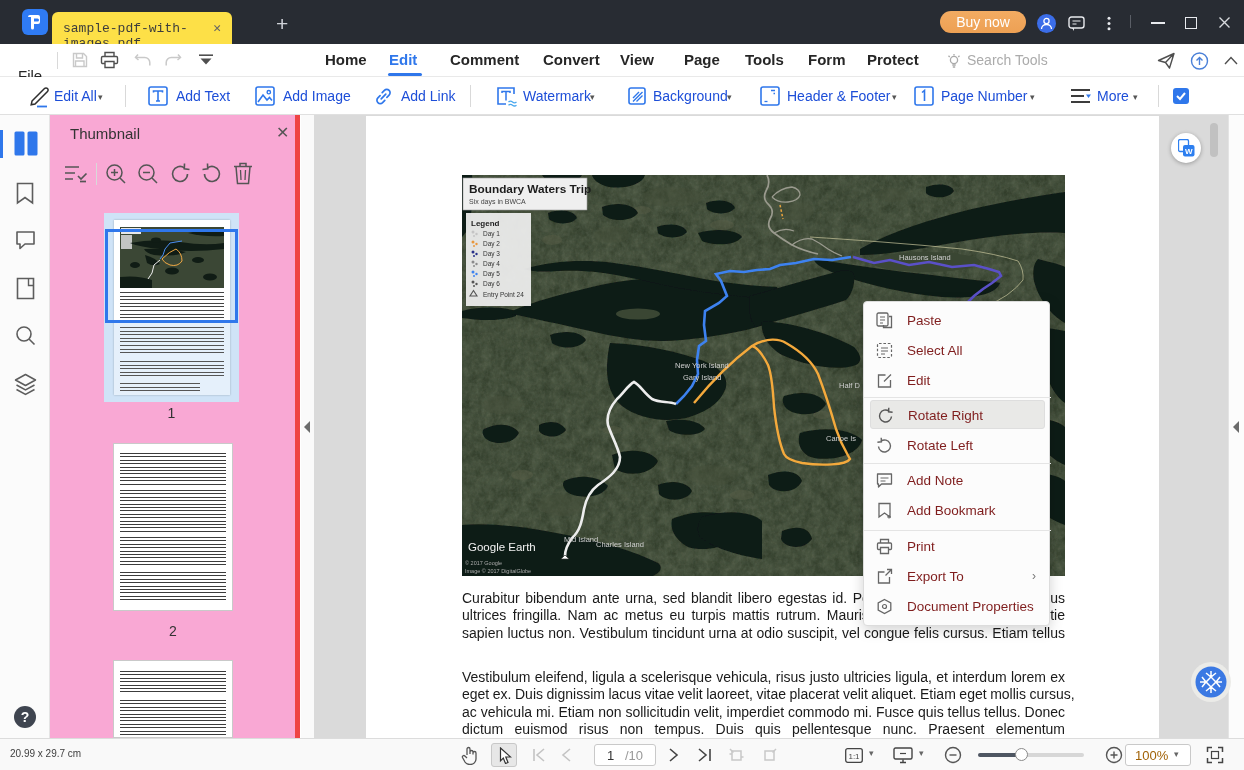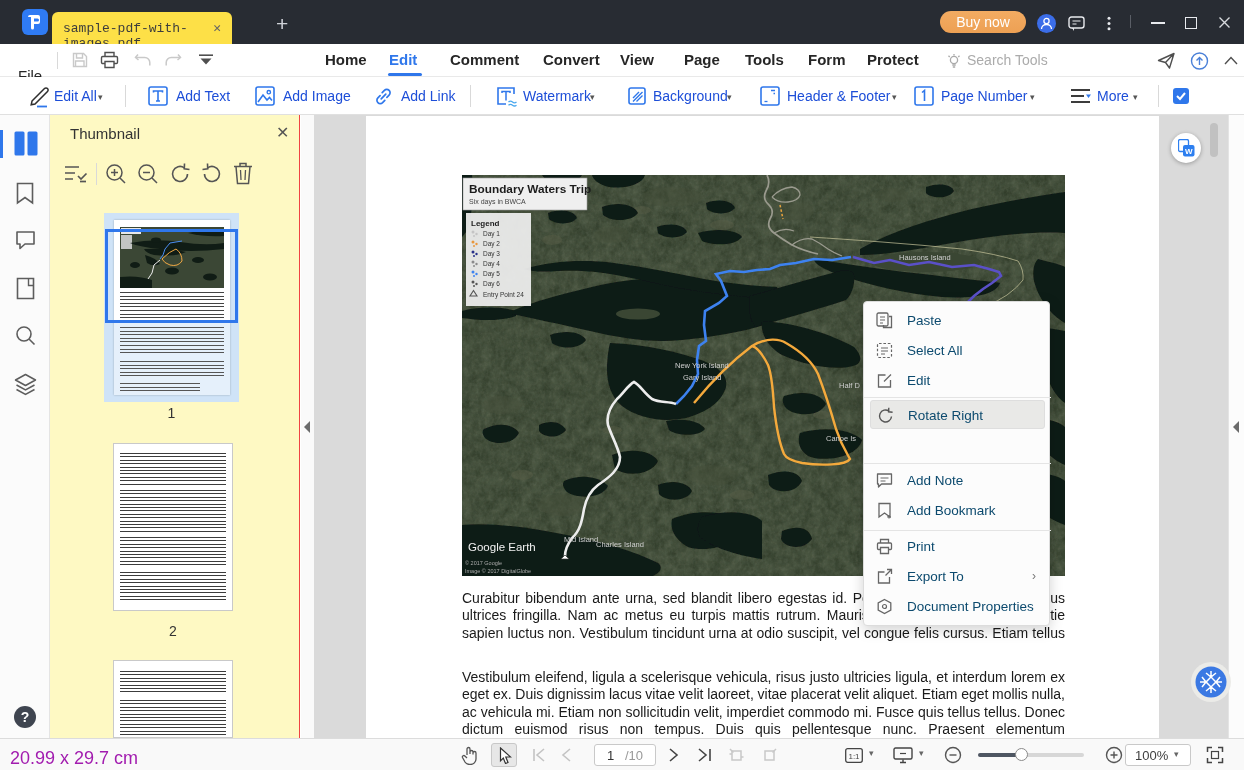--- a/index.html
+++ b/index.html
@@ -22,43 +22,43 @@
 #edituline { position:absolute; left:388px; top:29px; width:34px; height:3px; background:#2f77eb; border-radius:2px; }
 
 #toolbar { position:absolute; left:0; top:77px; width:1244px; height:38px; background:#fff; border-bottom:1px solid #e0e0e0; }
 .tlabel { position:absolute; top:11px; font-size:14px; color:#1d4ed8; }
 .tcar { position:absolute; top:15px; font-size:9px; color:#555; }
 .vdiv { position:absolute; width:1px; background:#d9d9d9; }
 
 #leftbar { position:absolute; left:0; top:115px; width:50px; height:623px; background:#fbfbfb; border-right:1px solid #e4e4e4; }
 #activebar { position:absolute; left:0; top:130px; width:3px; height:28px; background:#2f77eb; }
 
-#thumbpanel { position:absolute; left:50px; top:115px; width:250px; height:623px; background:#fef9c3; border-right:1px solid #ef4444; }
+#thumbpanel { position:absolute; left:50px; top:115px; width:250px; height:623px; background:#f9a8d4; border-right:5px solid #ef4444; }
 #thumbhead { position:absolute; left:20px; top:10px; font-size:15px; color:#333; }
 #thumbx { position:absolute; left:226px; top:8px; font-size:16px; color:#555; }
 
 #collapstrip { position:absolute; left:301px; top:115px; width:13px; height:623px; background:#fafafa; }
 
 #docarea { position:absolute; left:314px; top:115px; width:914px; height:623px; background:#dadada; overflow:hidden; }
 #page { position:absolute; left:52px; top:1px; width:793px; height:622px; background:#fff; }
 #rightstrip { position:absolute; left:1228px; top:115px; width:16px; height:623px; background:#fcfcfc; border-left:1px solid #e4e4e4; }
 
 .ptext { position:absolute; left:96px; width:603px; font-size:14px; line-height:17.3px; color:#1a1a1a; }
 .ptext div { text-align:justify; text-align-last:justify; white-space:nowrap; }
 .ptext div.last { text-align-last:left; }
 
 #ctxmenu { position:absolute; left:863px; top:301px; width:187px; height:325px; background:#fcfcfc; border:1px solid #dcdcdc; border-radius:4px; box-shadow:0 4px 14px rgba(0,0,0,0.18); }
 .ci { position:absolute; left:6px; width:175px; height:29px; }
 .ci .ic { position:absolute; left:6px; top:6px; width:17px; height:17px; }
-.ci .tx { position:absolute; left:37px; top:7px; font-size:13.5px; color:#0c4a6e; }
+.ci .tx { position:absolute; left:37px; top:7px; font-size:13.5px; color:#7f1d1d; }
 .ci.hl { background:#e9e9e7; border:1px solid #dedede; border-radius:3px; }
 .csep { position:absolute; left:0px; width:187px; height:1px; background:#e4e4e4; }
 
 #statusbar { position:absolute; left:0; top:738px; width:1244px; height:32px; background:#f9f9f9; border-top:1px solid #dcdcdc; }
-#statusbar .sz { position:absolute; left:10px; top:9px; font-size:18px; color:#a21caf; }
+#statusbar .sz { position:absolute; left:10px; top:9px; font-size:10px; color:#404040; }
 .sbtn { position:absolute; top:4px; width:26px; height:24px; border-radius:3px; }
 .sbtn.on { background:#e7e7e7; border:1px solid #c8c8c8; }
 .sbox { position:absolute; top:5px; height:22px; background:#fff; border:1px solid #c9c9c9; border-radius:3px; }
 </style>
 </head>
 <body>
 <div id="app">
 
   <div id="titlebar">
     <div id="applogo">
@@ -493,21 +493,21 @@
       </svg>
       </div>
 
       <div class="ptext" style="top:474px;">
         <div>Curabitur bibendum ante urna, sed blandit libero egestas id. Pellentesque rhoncus odio metus</div>
         <div>ultrices fringilla. Nam ac metus eu turpis mattis rutrum. Mauris pretium sem facilisis molestie</div>
         <div>sapien luctus non. Vestibulum tincidunt urna at odio suscipit, vel congue felis cursus. Etiam tellus</div>
       </div>
       <div class="ptext" style="top:553px;">
         <div>Vestibulum eleifend, ligula a scelerisque vehicula, risus justo ultricies ligula, et interdum lorem ex</div>
-        <div style="word-spacing:-0.35px;">eget ex. Duis dignissim lacus vitae velit laoreet, vitae placerat velit aliquet. Etiam eget mollis nulla,</div>
+        <div style="word-spacing:-0.35px;">eget ex. Duis dignissim lacus vitae velit laoreet, vitae placerat velit aliquet. Etiam eget mollis cursus,</div>
         <div>ac vehicula mi. Etiam non sollicitudin velit, imperdiet commodo mi. Fusce quis tellus tellus. Donec</div>
         <div>dictum euismod risus non tempus. Duis quis pellentesque nunc. Praesent elementum</div>
 
       </div>
     </div>
 
     <div class="abs" style="left:896px;top:8px;width:8px;height:34px;background:#c1c1c1;border-radius:4px;"></div>
 
     <div class="abs" style="left:857px;top:18px;width:30px;height:30px;border-radius:50%;background:#fff;box-shadow:0 1px 4px rgba(0,0,0,.3);"></div>
     <svg class="abs" style="left:864px;top:24px" width="17" height="18" viewBox="0 0 17 18">
@@ -554,20 +554,27 @@
         <span class="tx">Edit</span>
       </div>
     <div class="csep" style="top:95px;"></div>
     <div class="ci hl" style="top:98px;">
         <svg class="ic" viewBox="0 0 17 17">
           <path d="M14.5 9.5 a6 6 0 1 1 -2.5-5.4" fill="none" stroke="#555" stroke-width="1.4"></path>
           <path d="M11.8 0.8 L11.6 4.8 L15.6 5.2" fill="none" stroke="#555" stroke-width="1.4"></path>
         </svg>
         <span class="tx">Rotate Right</span>
       </div>
+    <div class="ci" style="top:129px;">
+        <svg class="ic" viewBox="0 0 17 17">
+          <path d="M2.5 9.5 a6 6 0 1 0 2.5-5.4" fill="none" stroke="#666" stroke-width="1.4"></path>
+          <path d="M5.2 0.8 L5.4 4.8 L1.4 5.2" fill="none" stroke="#666" stroke-width="1.4"></path>
+        </svg>
+        <span class="tx">Rotate Left</span>
+      </div>
     <div class="csep" style="top:161px;"></div>
     <div class="ci" style="top:164px;">
         <svg class="ic" viewBox="0 0 17 17">
           <path d="M1.5 2 h14 v10 h-10 L2.5 15 V12 h-1 Z" fill="none" stroke="#666" stroke-width="1.3" stroke-linejoin="round"></path>
           <path d="M4.5 6 h8 M4.5 9 h5" stroke="#666" stroke-width="1.1"></path>
         </svg>
         <span class="tx">Add Note</span>
       </div>
     <div class="ci" style="top:194px;">
         <svg class="ic" viewBox="0 0 17 17">
@@ -651,21 +658,21 @@
         <path d="M5.5 9 h7" stroke="#555" stroke-width="1.4"></path>
       </svg>
     <div class="abs" style="left:978px;top:14px;width:44px;height:3.5px;background:#4e5662;border-radius:2px;"></div>
     <div class="abs" style="left:1022px;top:14px;width:62px;height:3.5px;background:#d7d7d7;border-radius:2px;"></div>
     <div class="abs" style="left:1015px;top:9px;width:13px;height:13px;border-radius:50%;background:#fff;border:1.5px solid #8a8a8a;"></div>
     <svg class="abs" style="left:1105px;top:7px" width="18" height="18" viewBox="0 0 18 18">
         <circle cx="9" cy="9" r="7.5" fill="none" stroke="#555" stroke-width="1.4"></circle>
         <path d="M5.5 9 h7 M9 5.5 v7" stroke="#555" stroke-width="1.4"></path>
       </svg>
     <div class="sbox" style="left:1125px;width:66px;">
-        <span style="position:absolute;left:9px;top:3px;font-size:13px;color:#404040;">100%</span>
+        <span style="position:absolute;left:9px;top:3px;font-size:13px;color:#a16207;">100%</span>
         <span style="position:absolute;left:48px;top:4px;font-size:9px;color:#666;">▾</span>
       </div>
     <svg class="abs" style="left:1206px;top:7px" width="18" height="18" viewBox="0 0 18 18">
         <path d="M6 1.5 H1.5 V6 M12 1.5 H16.5 V6 M6 16.5 H1.5 V12 M12 16.5 H16.5 V12" fill="none" stroke="#444" stroke-width="1.5"></path>
         <rect x="5.5" y="5.5" width="7" height="7" fill="none" stroke="#444" stroke-width="1.2"></rect>
       </svg>
   </div>
 
 </div>
 

